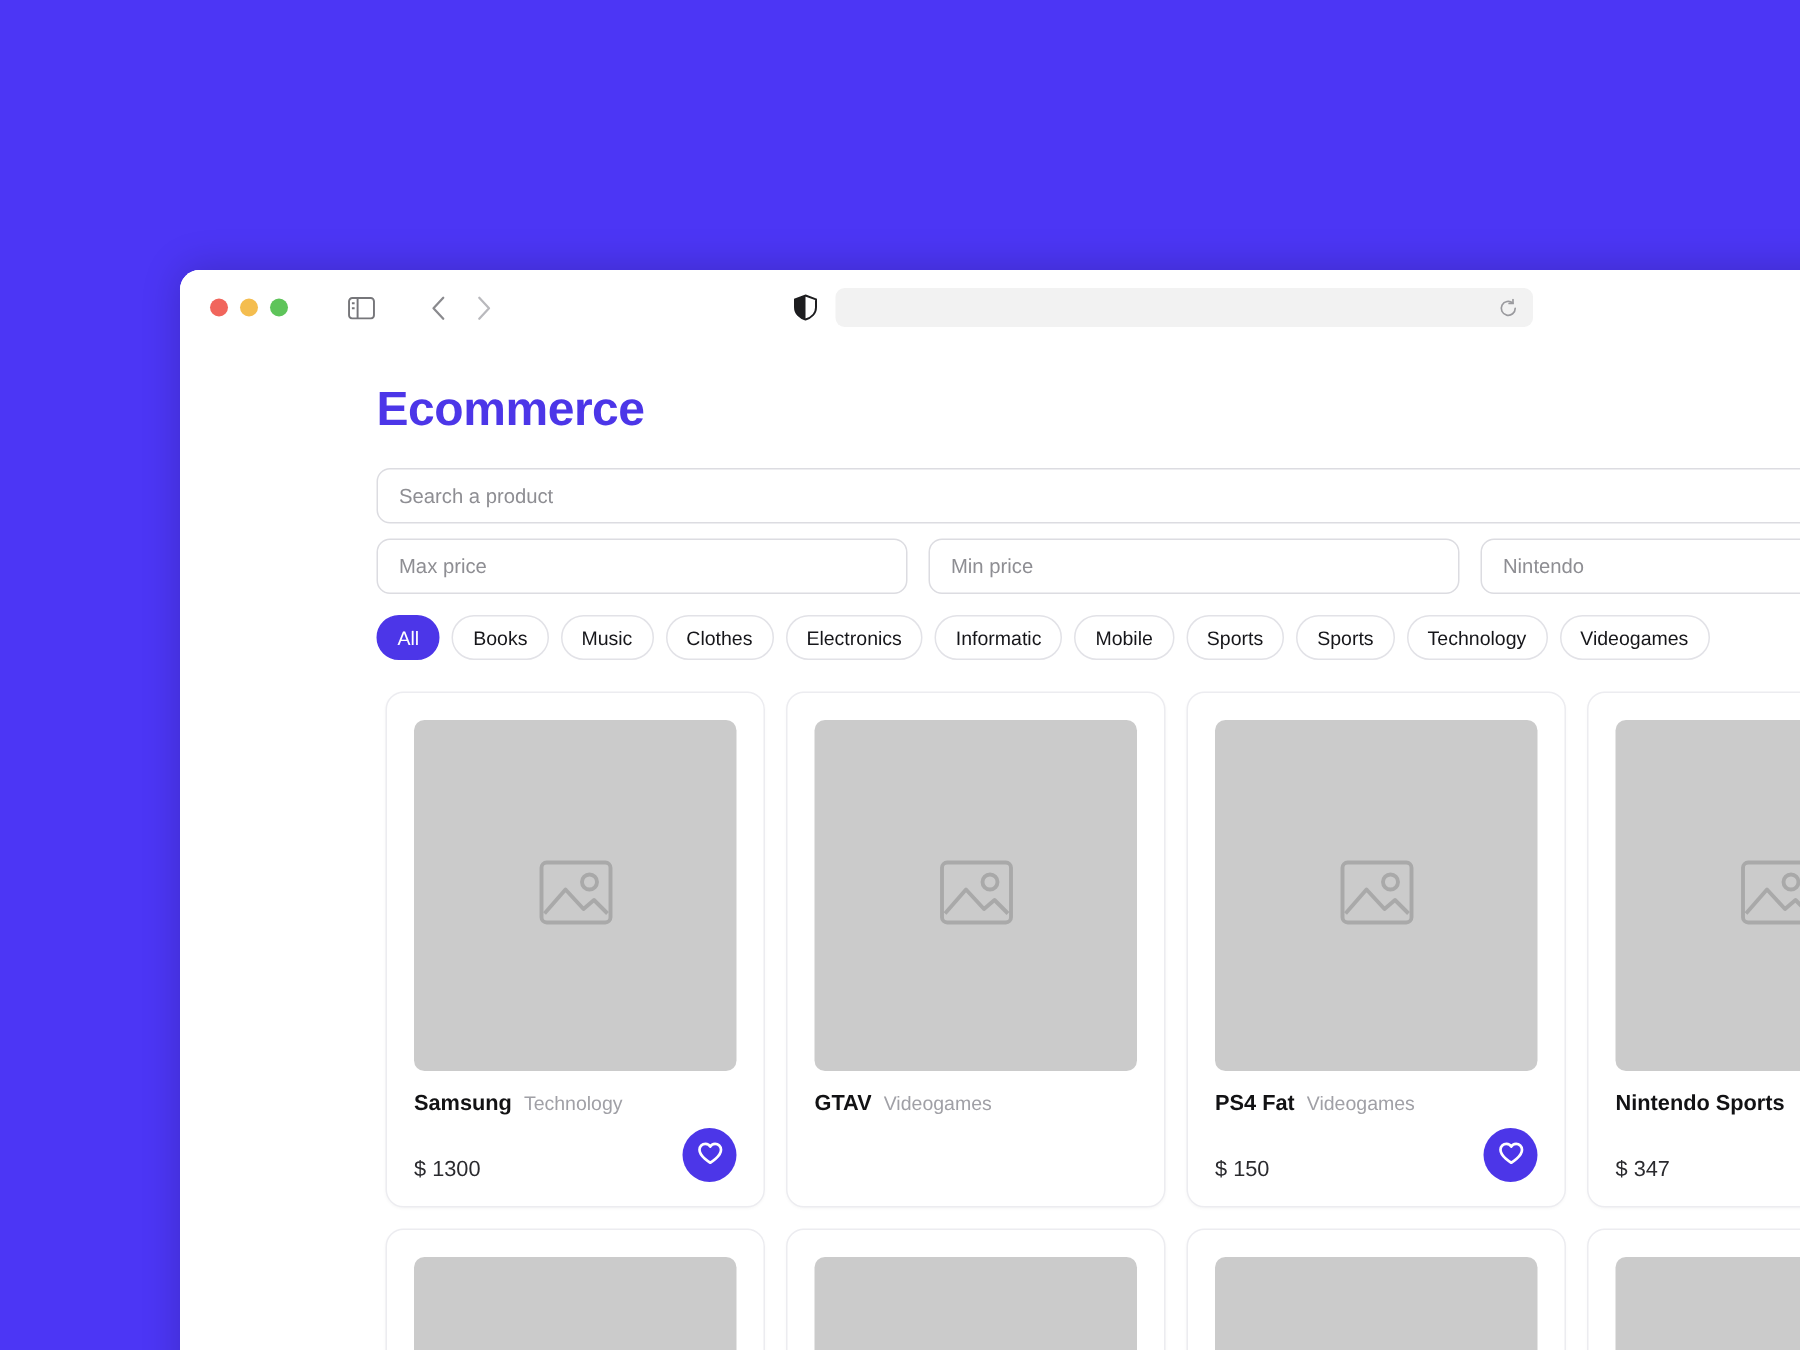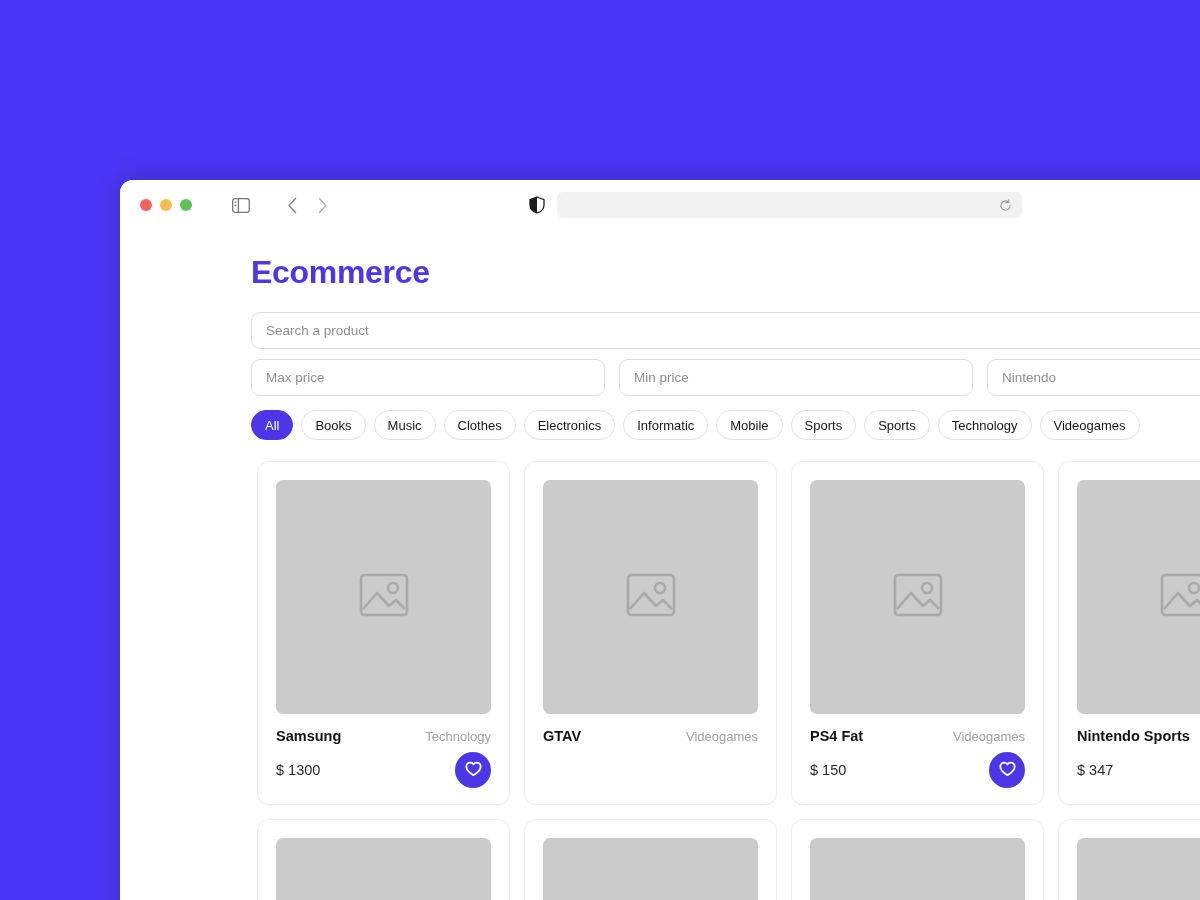--- a/index.html
+++ b/index.html
@@ -192,40 +192,39 @@
     display: flex;
     align-items: center;
     justify-content: center;
   }
 
   .ph-icon { color: #a9a9a9; }
 
   .card-meta {
     display: flex;
     align-items: baseline;
-    justify-content: space-between;
     margin-top: 14px;
     gap: 8px;
   }
   .card-title {
     font-size: 14.5px;
     font-weight: 700;
     color: #121214;
     white-space: nowrap;
     overflow: hidden;
   }
   .card-category {
     font-size: 13px;
     color: #a0a0a6;
     white-space: nowrap;
   }
 
   .card-bottom {
     display: flex;
-    align-items: center;
+    align-items: flex-end;
     justify-content: space-between;
     margin-top: 8px;
     height: 36px;
   }
   .card-price {
     font-size: 14.5px;
     color: #2a2a2e;
   }
 
   .fav-btn {

